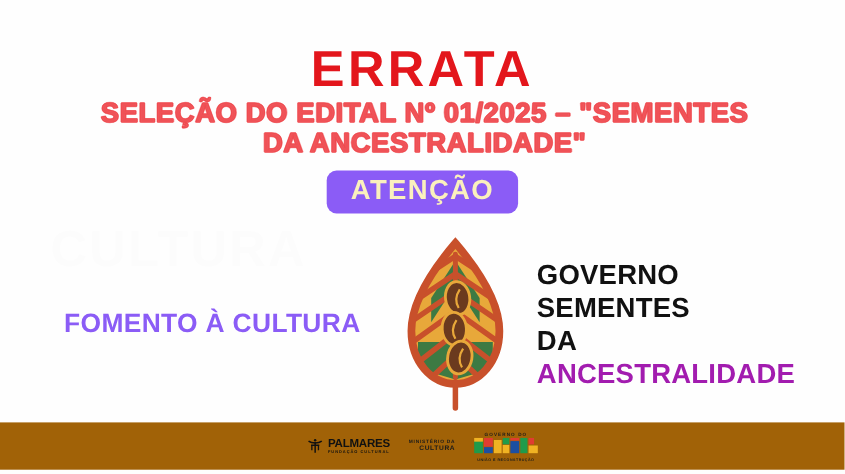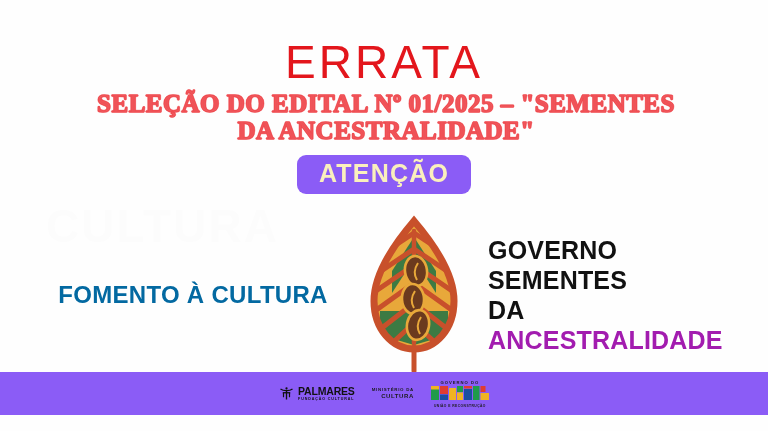--- a/index.html
+++ b/index.html
@@ -49,34 +49,34 @@
     top: 0;
     width: 768px;
     text-align: center;
   }
 
   .errata-title {
     margin: 0;
     padding-top: 38px;
     font-size: 46px;
     line-height: 48px;
-    font-weight: normal;
+    font-weight: bold;
     letter-spacing: 3px;
     color: #e3161c;
     font-family: "Liberation Sans", sans-serif;
   }
 
   .errata-subtitle {
     margin: 0;
     padding-top: 4px;
     font-size: 25px;
     line-height: 27px;
     font-weight: bold;
     letter-spacing: 0.5px;
-    font-family: Liberation Serif, serif;
+    font-family: Liberation Sans, sans-serif;
     color: transparent;
     -webkit-text-stroke: 1.1px #ef4b50;
     text-shadow:
       -1px 0 0 rgba(239,75,80,0.55),
        1px 0 0 rgba(239,75,80,0.55),
        0 -1px 0 rgba(239,75,80,0.55),
        0  1px 0 rgba(239,75,80,0.55);
     padding-left: 32px;
     padding-right: 28px;
   }
@@ -118,21 +118,21 @@
     align-items: center;
     justify-content: center;
   }
 
   .left-text {
     width: 330px;
     text-align: center;
     font-size: 24px;
     line-height: 34px;
     font-weight: bold;
-    color: #0369a1;
+    color: #8b5cf6;
     letter-spacing: 0.3px;
     font-family: "Liberation Sans", sans-serif;
     padding-right: 8px;
     box-sizing: border-box;
   }
   .left-text .lt-line { display: block; }
 
   .leaf-logo {
     width: 104px;
     height: 160px;
@@ -151,24 +151,24 @@
     letter-spacing: 0.2px;
     font-family: "Liberation Sans", sans-serif;
   }
   .right-text .rt-line { display: block; }
   .right-text .rt-green { color: #a21caf; }
 
   
   .footer {
     position: absolute;
     left: 0;
-    bottom: 16px;
+    bottom: 4px;
     width: 768px;
     height: 43px;
-    background: #8b5cf6;
+    background: #a16207;
     display: flex;
     align-items: center;
     justify-content: center;
     gap: 17px;
   }
 
   .logo-palmares {
     display: flex;
     align-items: center;
     gap: 4px;

